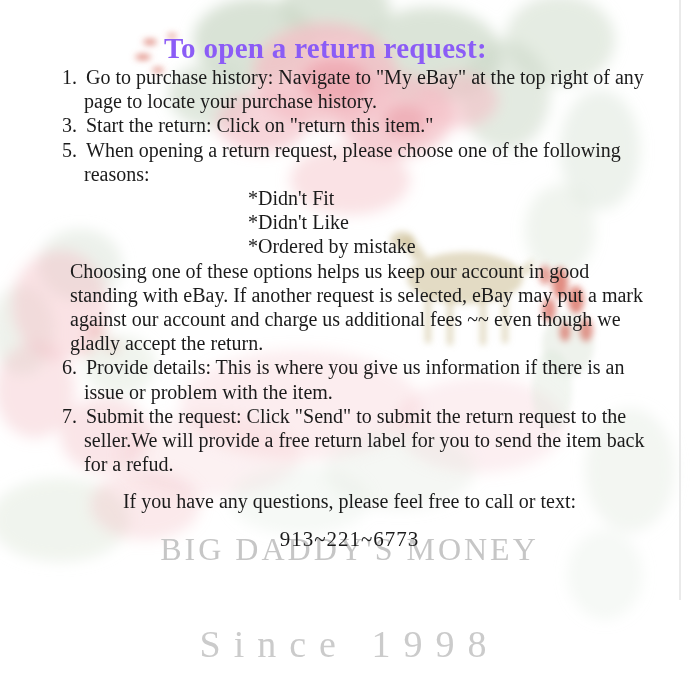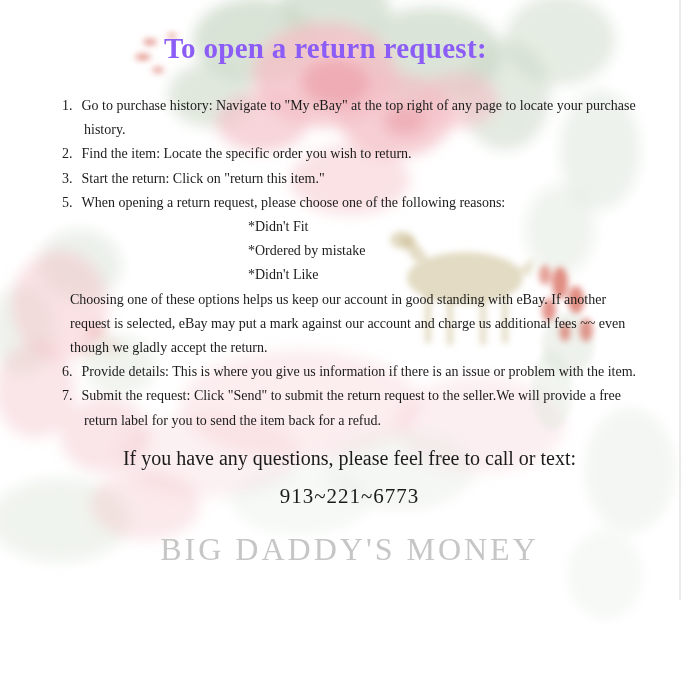--- a/index.html
+++ b/index.html
@@ -9,21 +9,21 @@
   }
   .bg{position:absolute;inset:0;z-index:0;}
   .wm{position:absolute;left:0;width:699px;text-align:center;z-index:1;user-select:none;}
   .wm-brand{top:531px;font-size:32px;letter-spacing:3px;color:#c6c6c6;font-weight:400;}
   .wm-since{top:622px;font-size:38px;letter-spacing:13px;color:#cbcbcb;font-weight:400;}
   .content{position:absolute;inset:0;z-index:2;}
   .title{
     margin-top:32px;padding-right:48px;text-align:center;
     font-size:29px;font-weight:bold;letter-spacing:0.3px;color:#8b5cf6;
   }
-  .list{margin:29px 0 0 62px;width:584px;font-size:14px;line-height:24.2px;}
+  .list{margin:0 0 0 62px;width:584px;font-size:20px;line-height:24.2px;}
   .step{padding-left:22px;text-indent:-22px;}
   .step .num{margin-right:9px;}
   .reasons{margin-left:186px;}
   .reason{white-space:nowrap;}
   .note{margin-left:8px;width:575px;}
   .footer{margin-top:12px;text-align:center;font-size:20px;line-height:26px;font-family:Liberation Serif, serif;}
   .footer .phone{font-size:21px;letter-spacing:1px;margin-top:12px;}
 </style>
 </head>
 <body>
@@ -128,42 +128,40 @@
       <rect x="447" y="300" width="6" height="45" opacity="0.5"></rect>
       <rect x="480" y="300" width="6" height="45" opacity="0.5"></rect>
       <rect x="502" y="295" width="6" height="48" opacity="0.5"></rect>
       <path d="M518 270 L534 258 L530 276 Z" opacity="0.45"></path>
     </g>
 
     <line x1="680" y1="0" x2="680" y2="600" stroke-width="1.5" stroke="#e3e3e3"></line>
   </svg>
 
   <div class="wm wm-brand">BIG DADDY'S MONEY</div>
+  <div class="wm wm-since">Since 1998</div>
 
   <div class="content">
     <div class="title">To open a return request:</div>
 
     <div class="list">
       <div class="step">
         <span class="num">1.</span><span>Go to purchase history: Navigate to "My eBay" at the top right of any page to locate your purchase history.</span>
-      </div>
-      <div class="step">
-        <span class="num">2.</span><span>Find the item: Locate the specific order you wish to return.</span>
       </div>
       <div class="step">
         <span class="num">3.</span><span>Start the return: Click on "return this item."</span>
       </div>
       <div class="step">
         <span class="num">5.</span><span>When opening a return request, please choose one of the following reasons:</span>
       </div>
 
       <div class="reasons">
         <div class="reason">*Didn't Fit</div>
+        <div class="reason">*Didn't Like</div>
         <div class="reason">*Ordered by mistake</div>
-        <div class="reason">*Didn't Like</div>
       </div>
 
       <div class="note">Choosing one of these options helps us keep our account in good standing with eBay. If another request is selected, eBay may put a mark against our account and charge us additional fees ~~ even though we gladly accept the return.</div>
 
       <div class="step">
         <span class="num">6.</span><span>Provide details: This is where you give us information if there is an issue or problem with the item.</span>
       </div>
       <div class="step">
         <span class="num">7.</span><span>Submit the request: Click "Send" to submit the return request to the seller.We will provide a free return label for you to send the item back for a refud.</span>
       </div>

